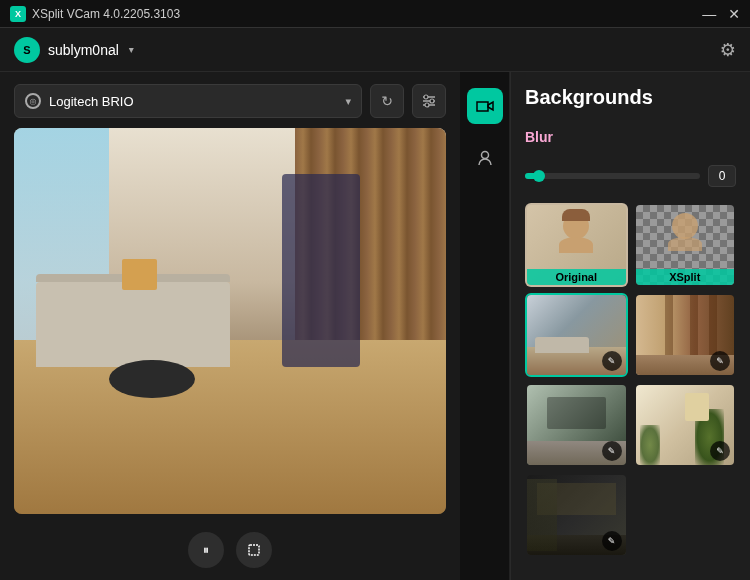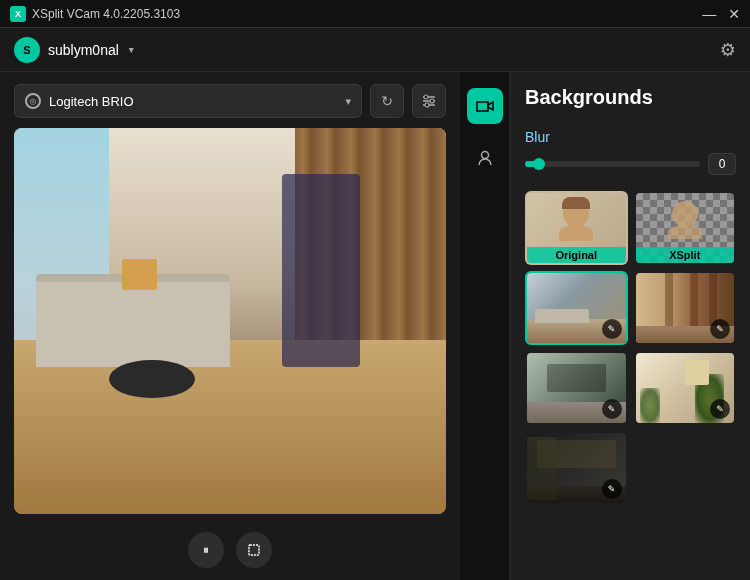--- a/index.html
+++ b/index.html
@@ -261,23 +261,23 @@
       overflow-x: hidden;
     }
     .panel-title {
       font-size: 20px;
       font-weight: 700;
       color: #fff;
       margin-bottom: 20px;
     }
     .blur-label {
       font-size: 14px;
-      color: #7dd3fc;
-      margin-bottom: 8px;
-      font-weight: 400;
+      color: #f9a8d4;
+      margin-bottom: 20px;
+      font-weight: 700;
     }
     .blur-control {
       display: flex;
       align-items: center;
       gap: 8px;
       margin-bottom: 16px;
     }
     .blur-slider-wrap {
       flex: 1;
       position: relative;
@@ -313,21 +313,21 @@
     
     .bg-grid {
       display: grid;
       grid-template-columns: 1fr 1fr;
       gap: 6px;
     }
     .bg-item {
       position: relative;
       border-radius: 6px;
       overflow: hidden;
-      height: 74px;
+      height: 84px;
       cursor: pointer;
       border: 2px solid transparent;
     }
     .bg-item.selected {
       border-color: #00c8a0;
     }
     .bg-item-label {
       position: absolute;
       bottom: 0; left: 0; right: 0;
       background: rgba(0,200,160,0.85);

